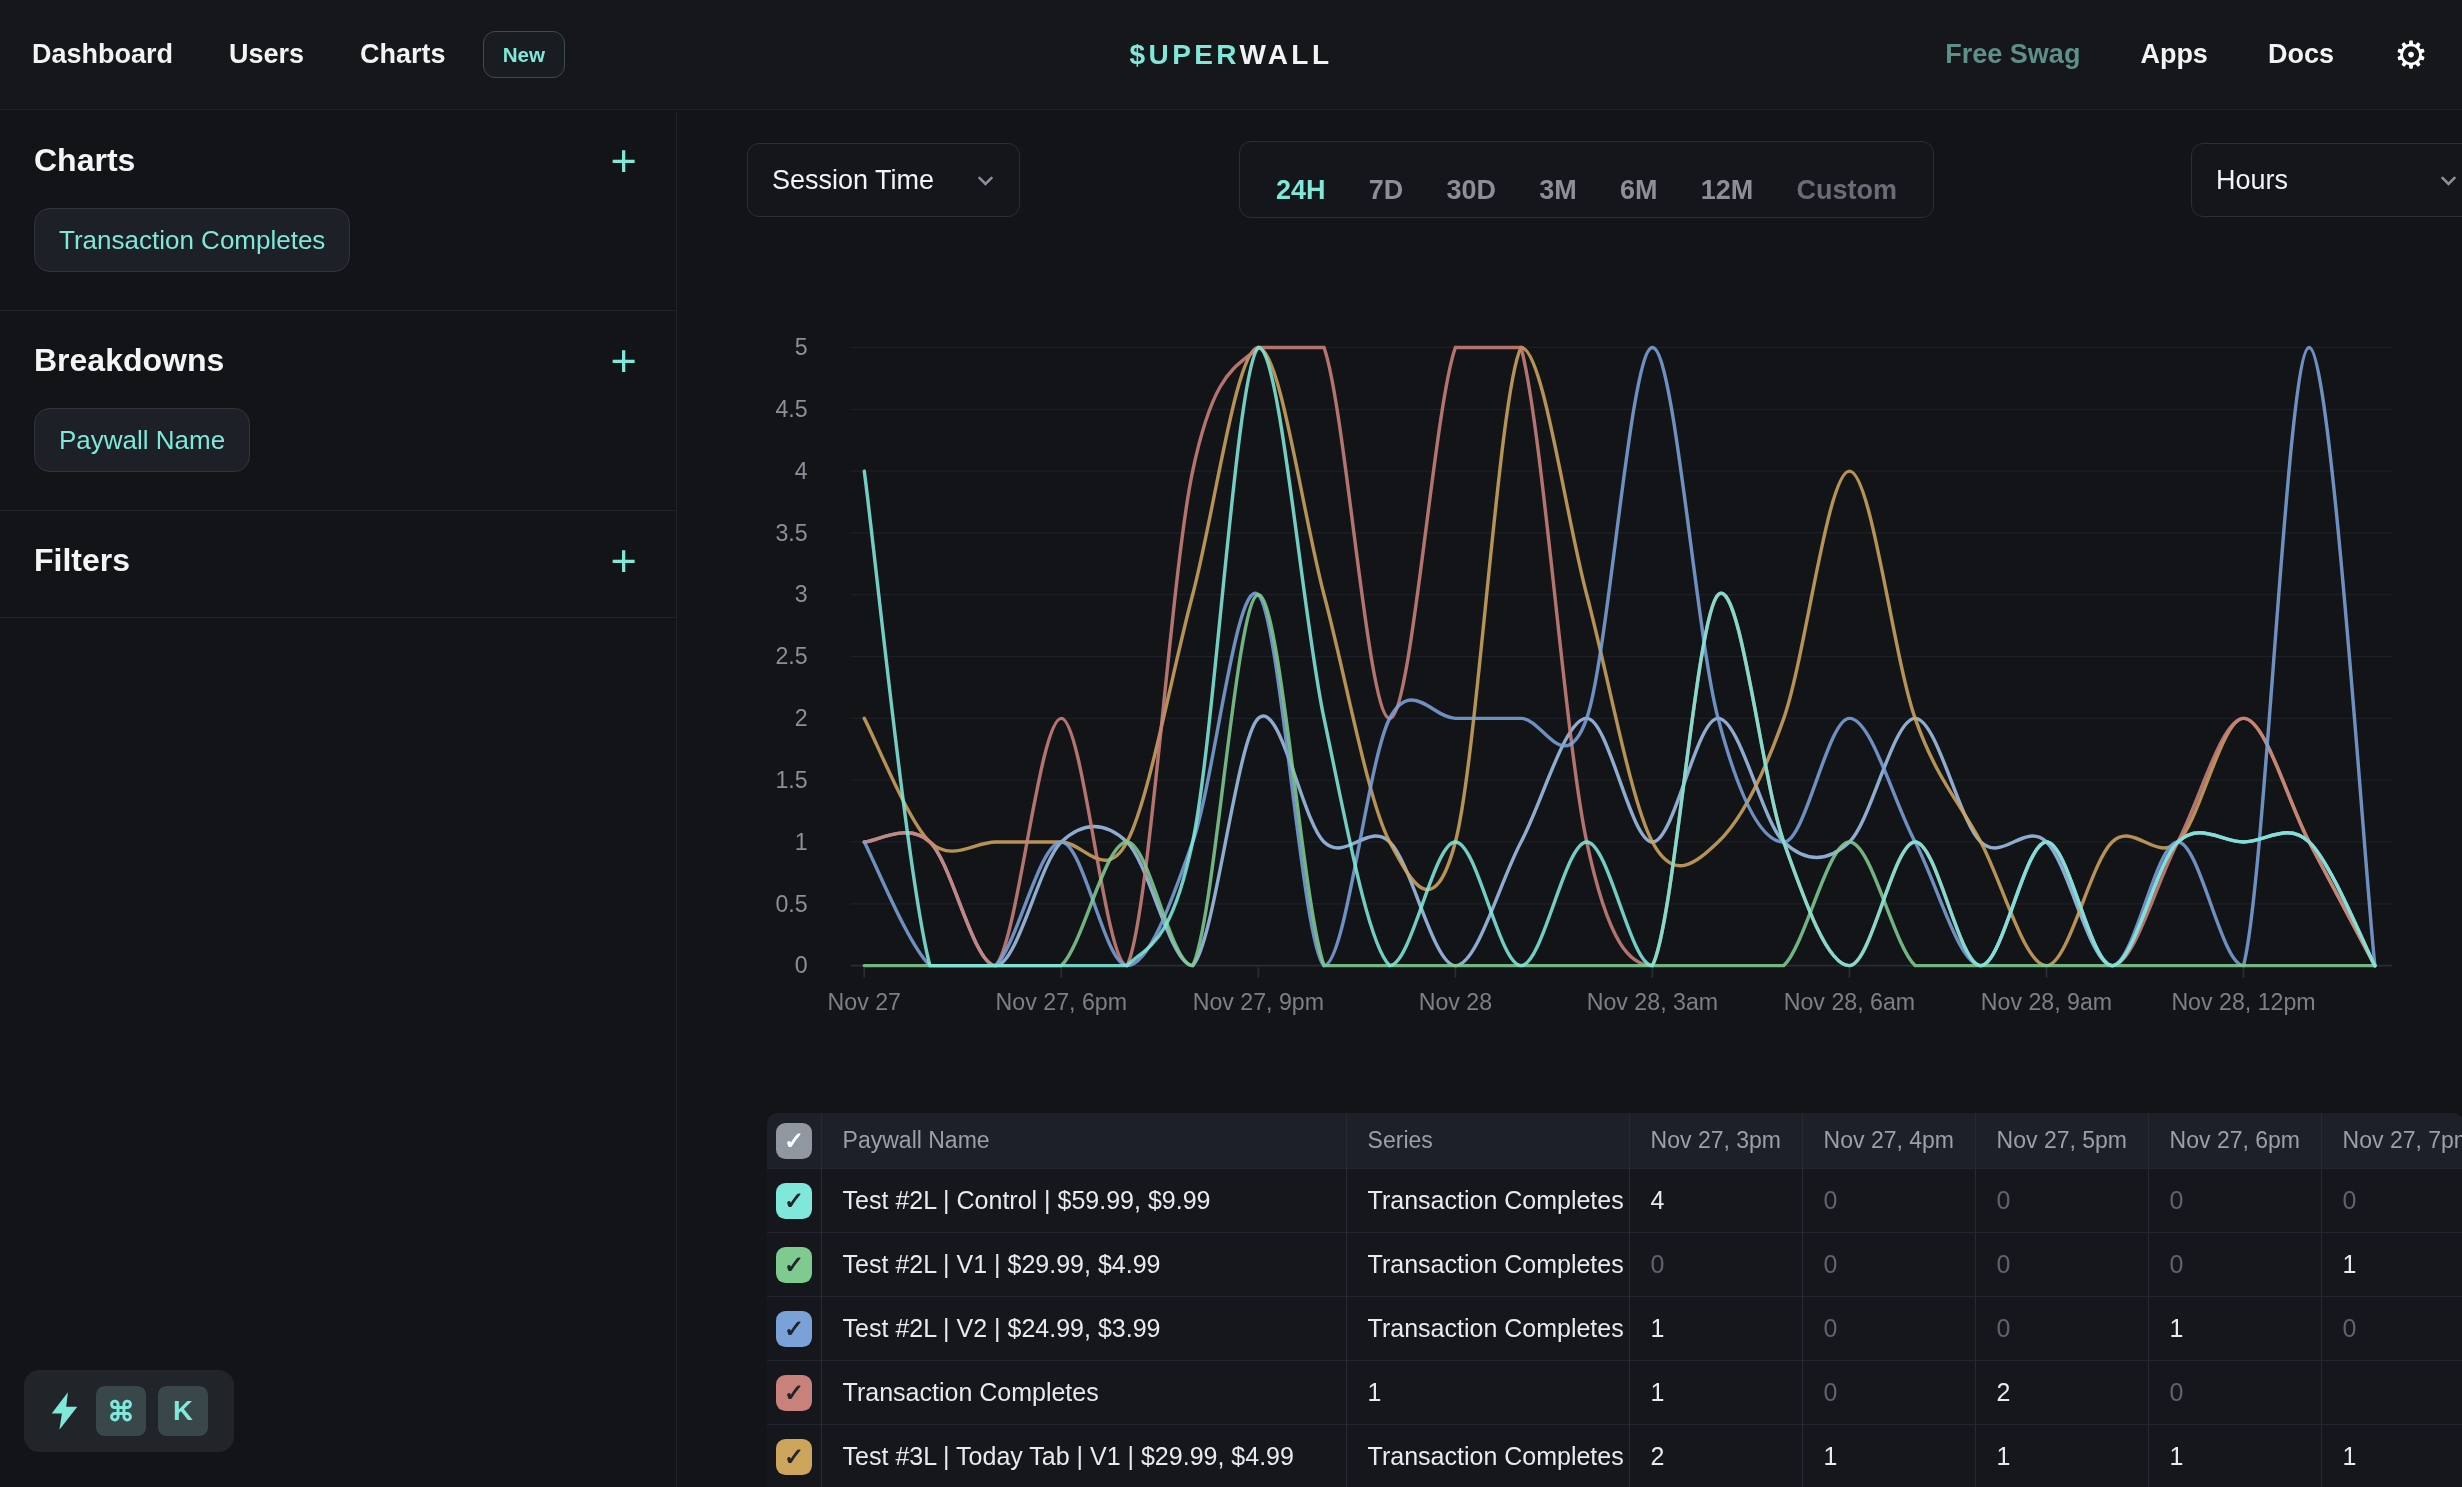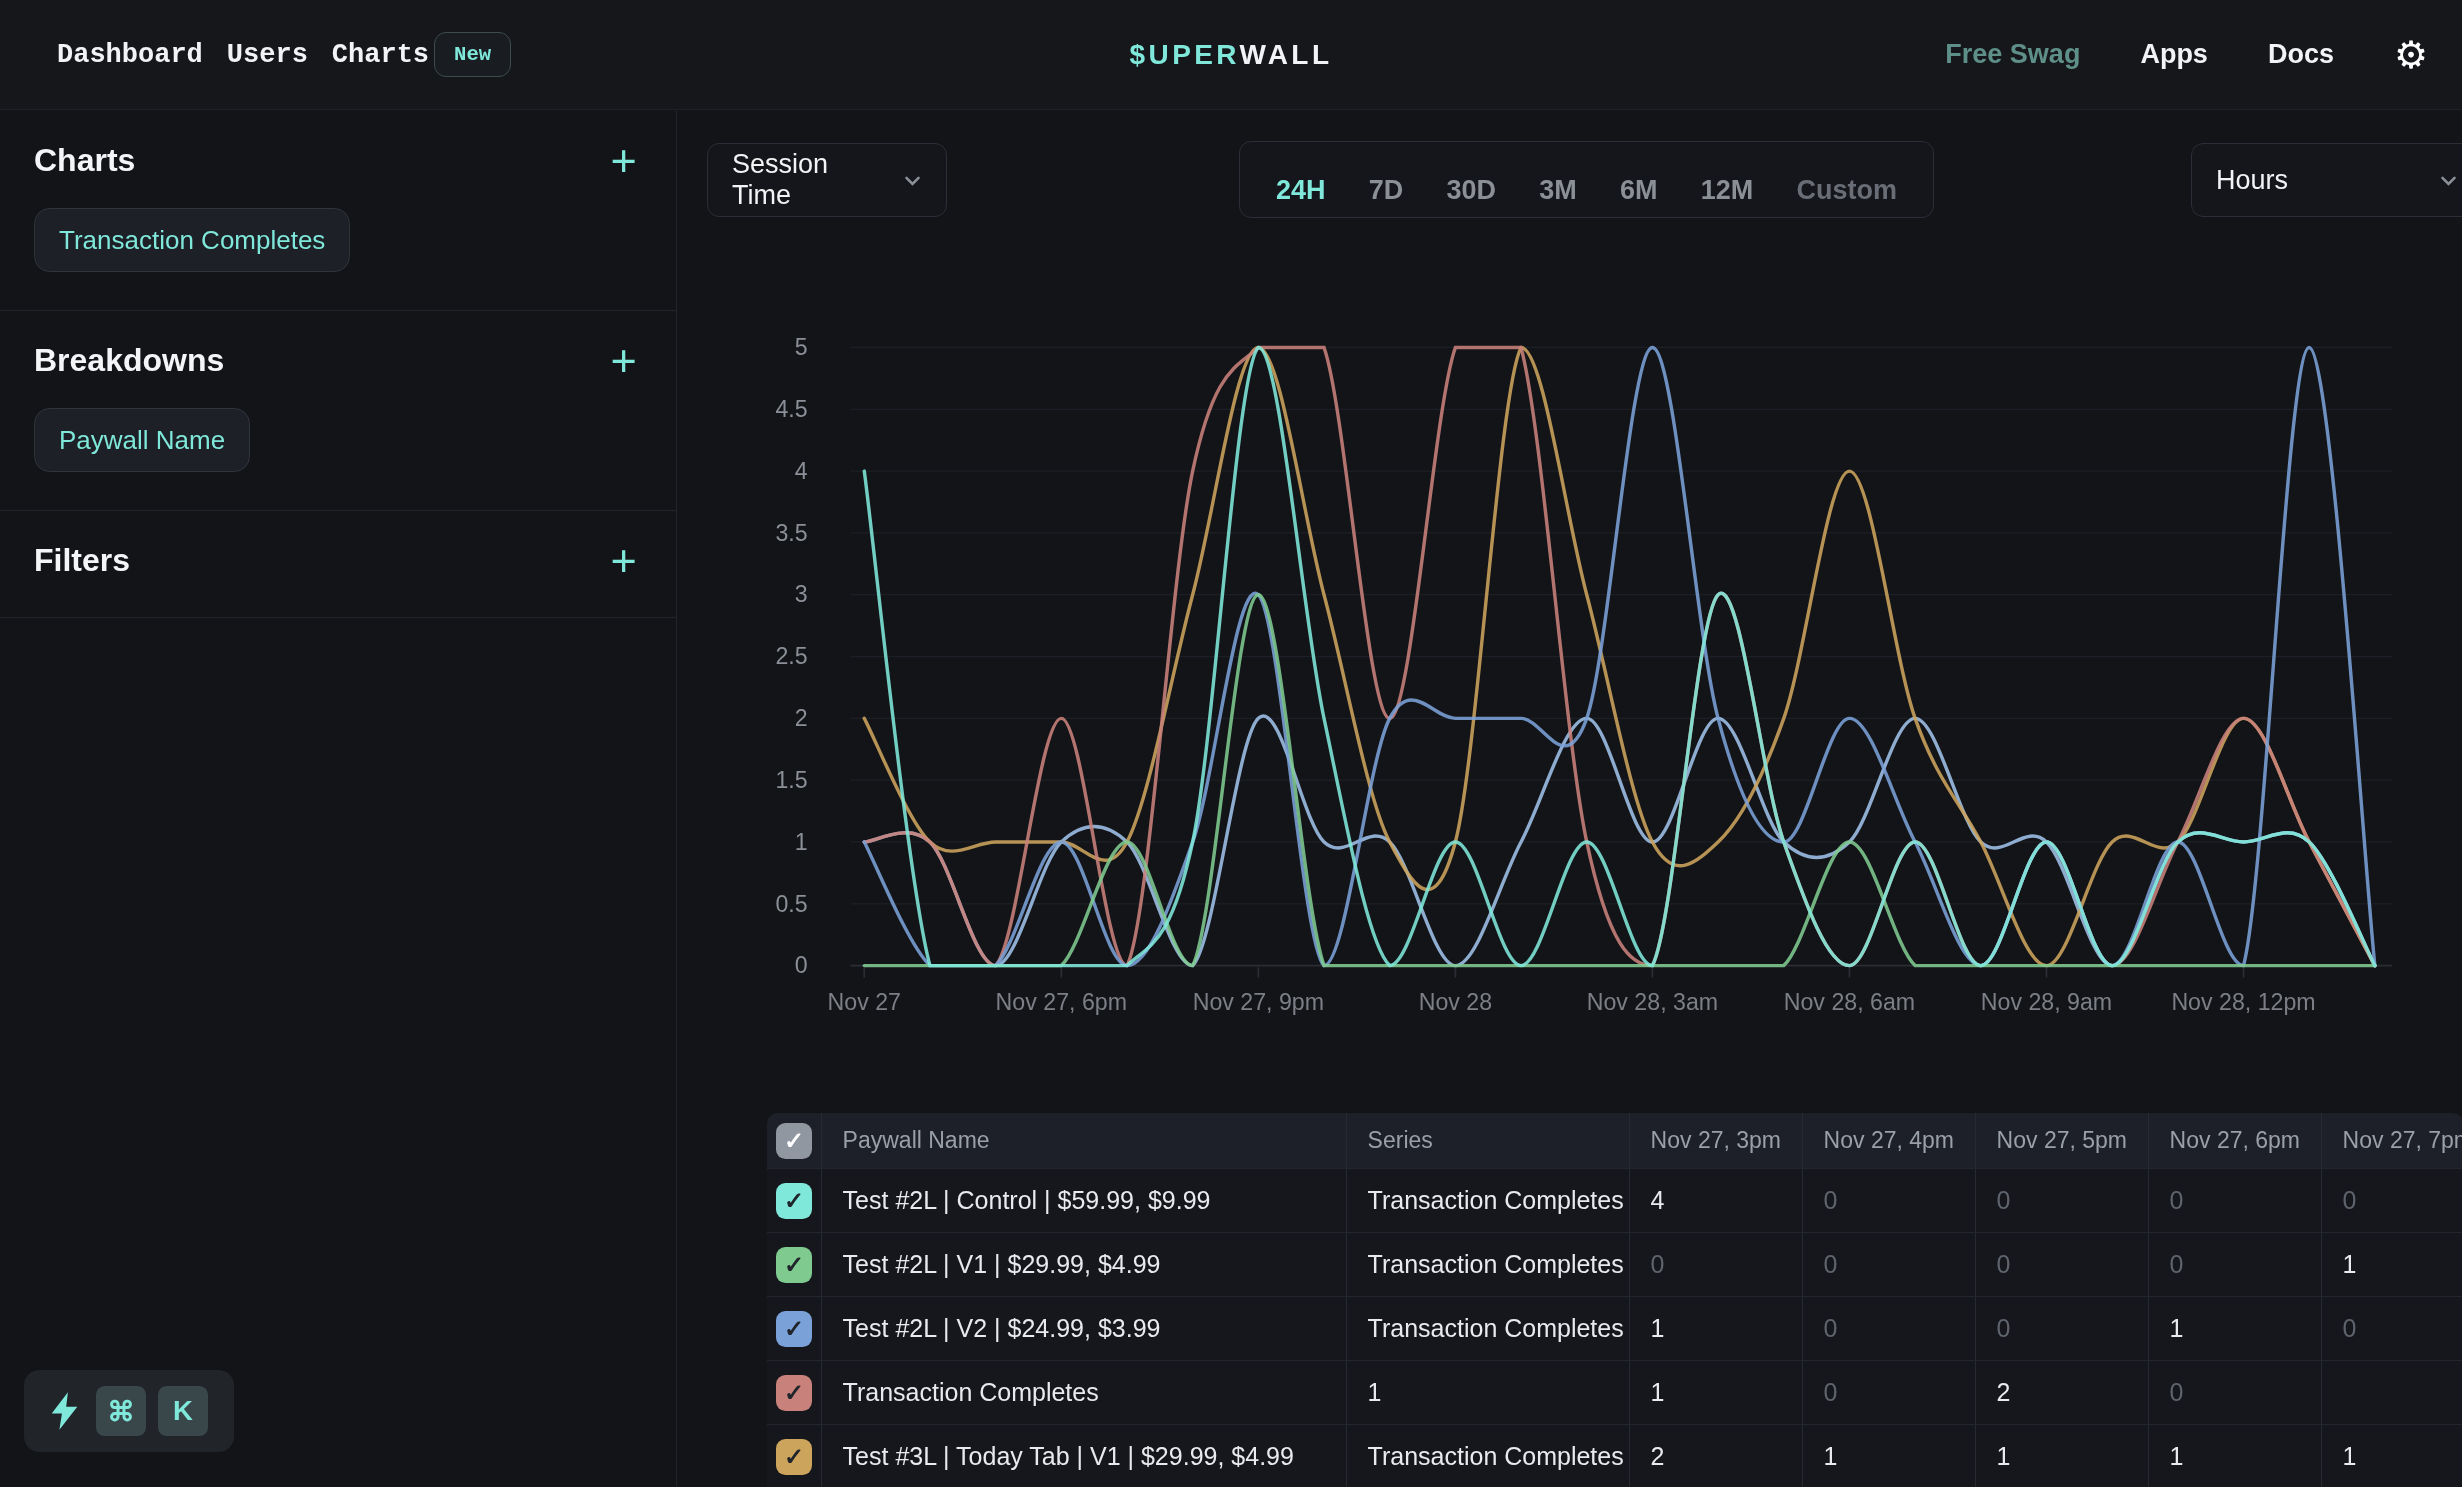--- a/index.html
+++ b/index.html
@@ -6,21 +6,21 @@
   html,body { background:#101114; }
   #app {
     position:relative; width:2462px; height:1487px; overflow:hidden;
     background:#131418; font-family:"Liberation Sans", sans-serif; color:#f2f3f5;
   }
   
   .topnav{
     position:absolute; left:0; top:0; width:2462px; height:110px;
     display:flex; align-items:center; border-bottom:0.9px solid #1e2127; background:#16171b;
   }
-  .nav-left{ display:flex; align-items:center; gap:24px; padding-left:57px;font-family:Liberation Mono, monospace; }
+  .nav-left{ display:flex; align-items:center; gap:56px; padding-left:32px; }
   .nav-item{ font-size:27px; font-weight:700; color:#f2f3f5; cursor:pointer; white-space:nowrap; }
   .nav-badge{
     margin-left:-19px; font-size:20.6px; font-weight:700; color:#7fe8da;
     border:1.7px solid #3e4c4b; background:#191d21; border-radius:12px; padding:10.3px 19px;
   }
   .nav-logo{
     position:absolute; left:50%; top:50%; transform:translate(-50%,-50%);
     font-size:28px; font-weight:800; letter-spacing:3.4px; white-space:nowrap;
   }
   .nav-logo .accent{ color:#7fe8da; }
@@ -41,21 +41,21 @@
   .chip{
     display:inline-block; font-size:26px; color:#7fe8da; background:#1d2026;
     border:1.7px solid #30343c; border-radius:15.5px; padding:15.5px 24px; cursor:pointer;
   }
   
   .select-box{
     position:absolute; height:74px; border:1.7px solid #2b2e36; border-radius:12px;
     display:flex; align-items:center; justify-content:space-between; padding:0 24px;
     font-size:27px; color:#f2f3f5; background:#15161b; cursor:pointer;
   }
-  #metric-select{ left:707px; top:143px; width:240px; }
+  #metric-select{ left:747px; top:143px; width:273px; }
   #interval-select{ left:2191px; top:143px; width:292px; }
   .chev{ width:19px; height:19px; flex:0 0 auto; margin-left:17px; }
   .chev svg{ display:block; }
   .ranges{
     position:absolute; left:1239px; top:141px; width:695px; height:77px;
     border:1.7px solid #2b2e36; border-radius:12px; background:#15161b;
     display:flex; align-items:center; justify-content:space-between; padding:0 36px;
   }
   .range-item{ font-size:27px; font-weight:600; color:#8b9097; cursor:pointer; white-space:nowrap;margin-top:21px; }
   .range-item.active{ color:#7fe8da; }

